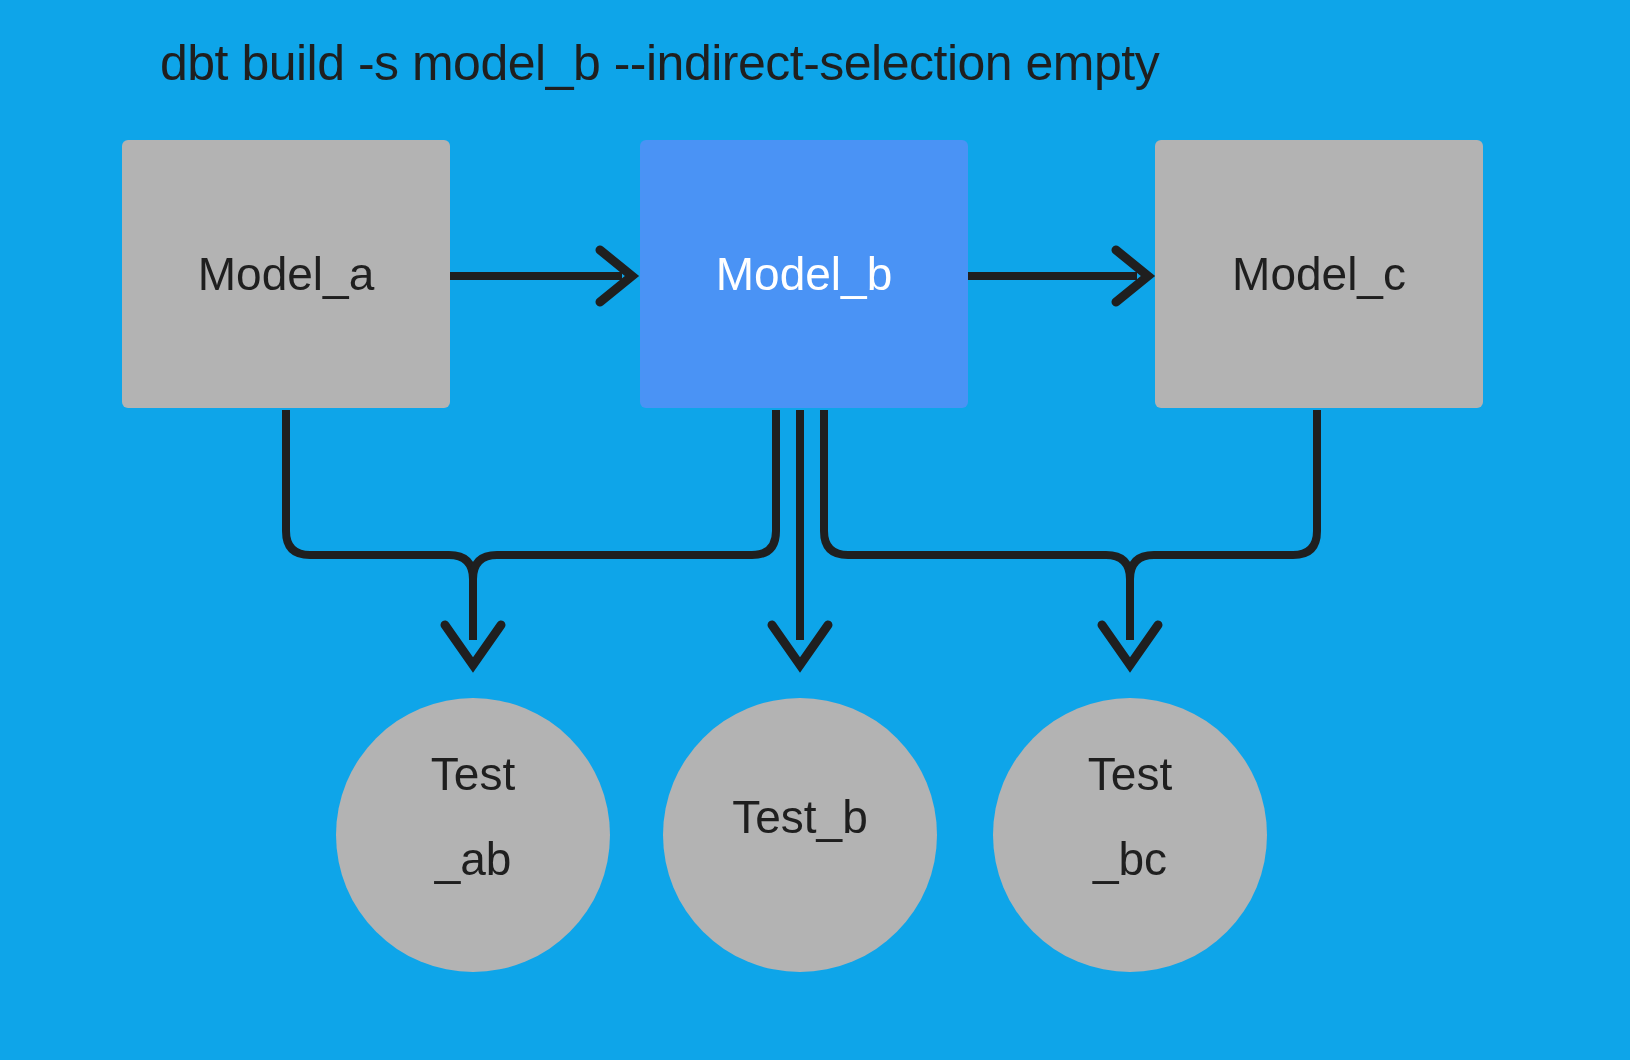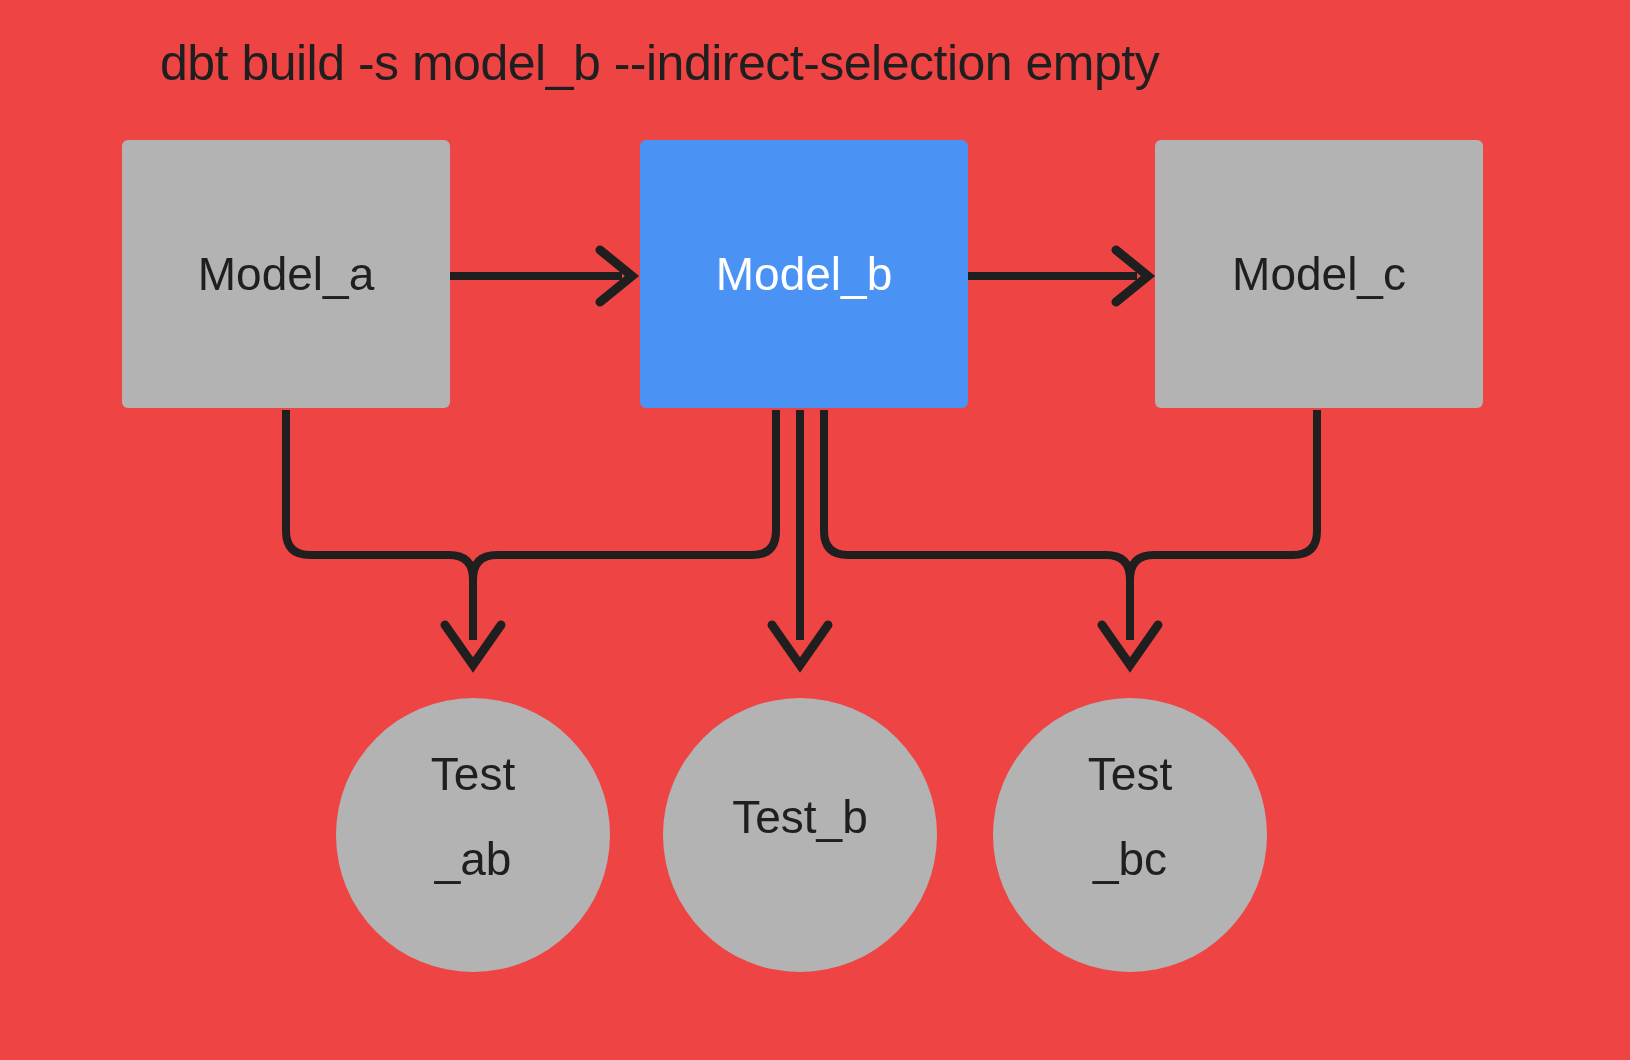--- a/index.html
+++ b/index.html
@@ -10,21 +10,21 @@
   body {
     width: 1630px;
     height: 1060px;
     font-family: "Liberation Sans", sans-serif;
     overflow: hidden;
   }
   #stage {
     position: relative;
     width: 1630px;
     height: 1060px;
-    background: #ef4444;
+    background: #0ea5e9;
     text-align: center;
   }
   #diagram-svg {
     position: absolute;
     left: 0;
     top: 0;
     width: 1630px;
     height: 1060px;
   }
   .title-text {

